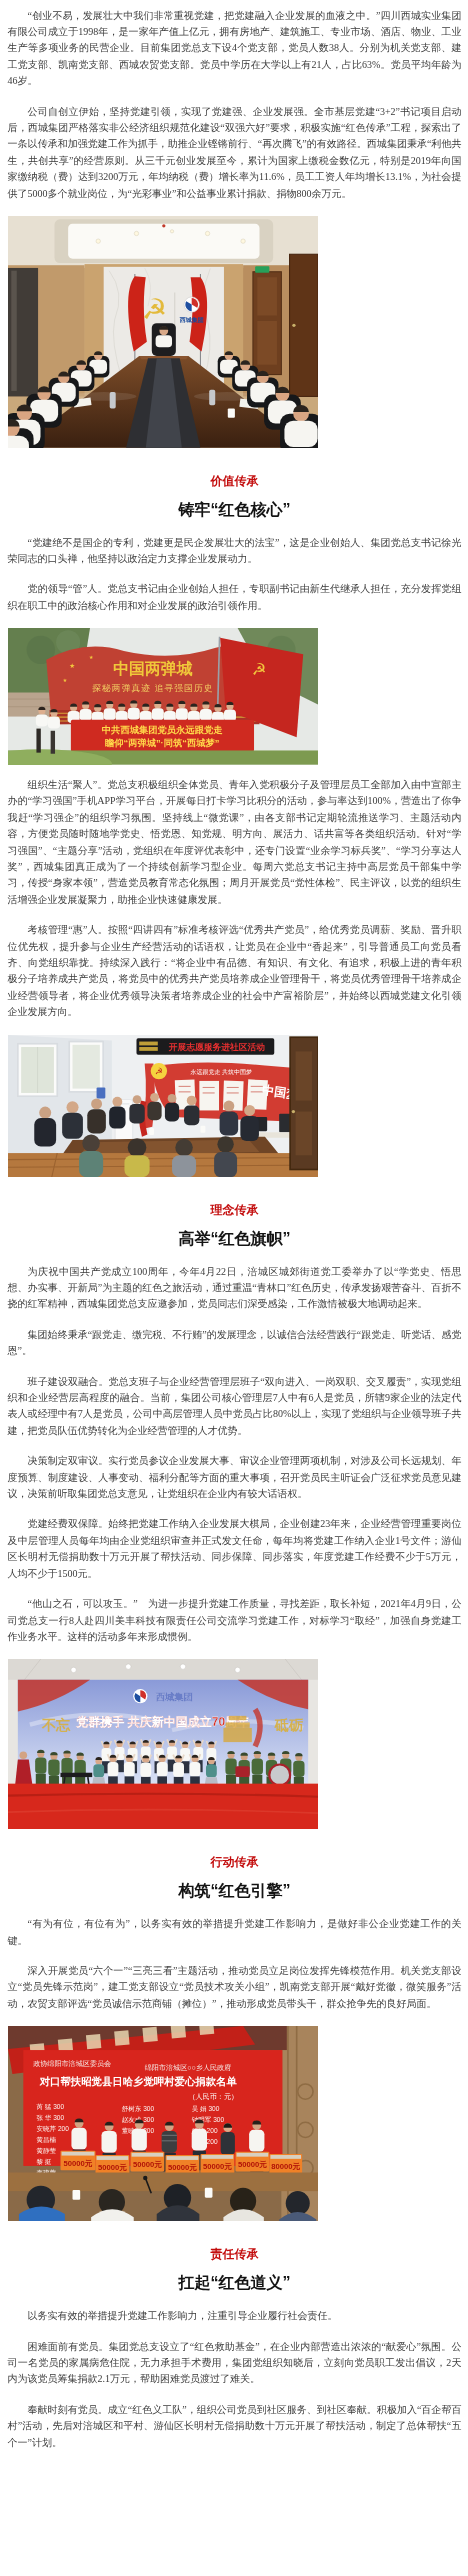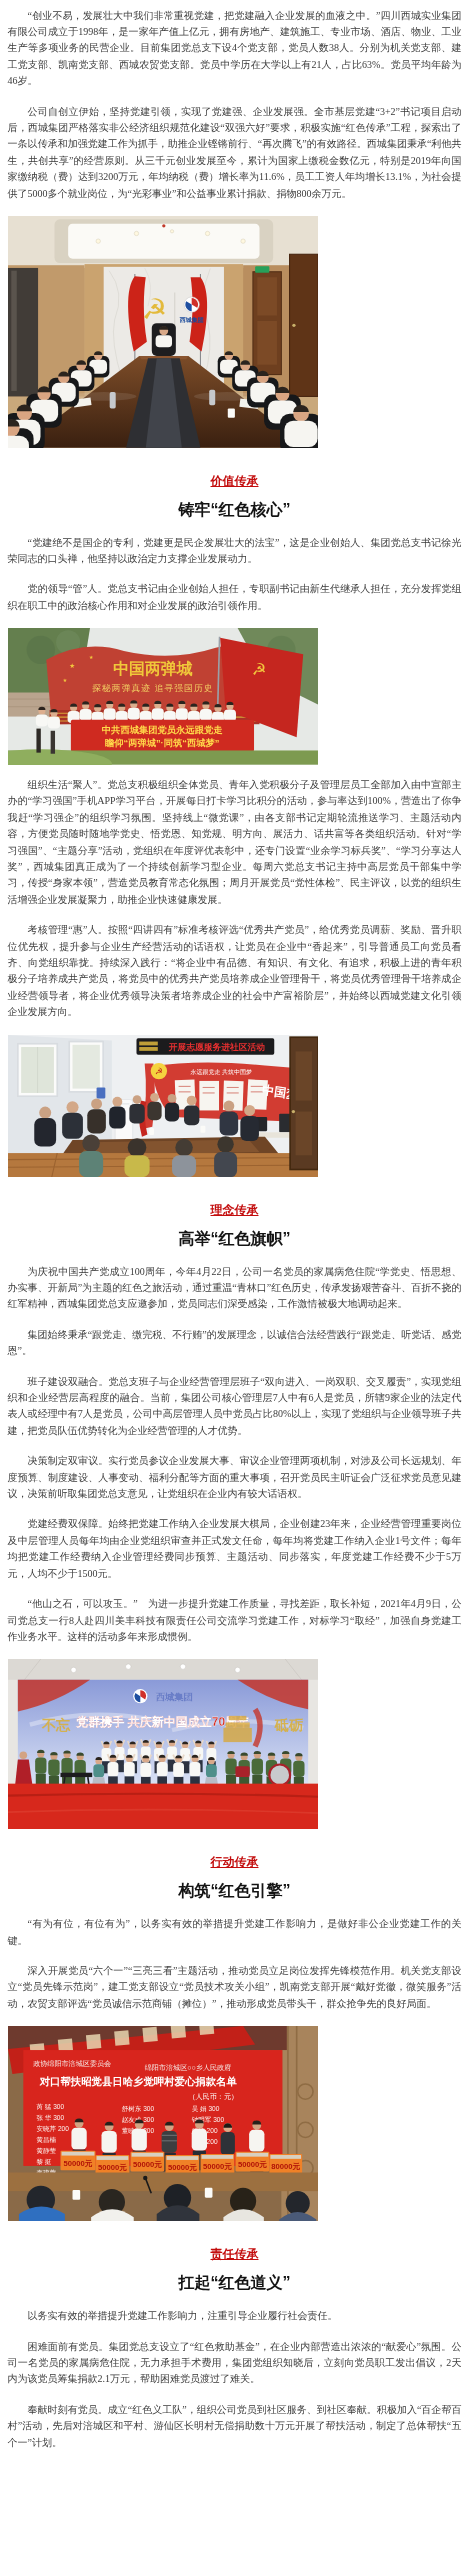--- a/index.html
+++ b/index.html
@@ -8,21 +8,21 @@
     background:#ffffff; padding:7.6px 6.6px 19.7px 7.6px;
     font-family:"Liberation Sans","DejaVu Sans",sans-serif;
     color:#3b3b3b;
   }
   .para{
     font-size:10px; line-height:16.4px; text-indent:2em;
     text-align:justify; margin:0 0 14px 0; font-weight:500;font-family:Liberation Serif, serif;
   }
   .sec-tag{
     color:#c30d0d; font-size:12px; font-weight:bold;
-    text-align:center; margin:25px 0 0 0;text-decoration:underline;
+    text-align:center; margin:25px 0 0 0;
   }
   .sec-title{
     color:#141414; font-size:16px; font-weight:bold;
     text-align:center; margin:9.8px 0 14px 0;
   }
   figure.photo{ margin:4.4px 0 12px 0; width:310px; }
   figure.photo svg{ display:block; width:310px; height:auto; }
   svg text{ font-family:"Liberation Sans","DejaVu Sans",sans-serif; }
 </style>
 </head>
@@ -270,25 +270,25 @@
           <rect x="377" y="214" width="42" height="46" rx="12" fill="#43474f"></rect>
       </g>
       <rect x="258" y="170" width="9" height="13" rx="2" fill="#fbfbf8"></rect>
       <rect x="352" y="166" width="9" height="13" rx="2" fill="#fbfbf8"></rect>
     </svg>
   </figure>
 
   <h2 class="sec-tag">理念传承</h2>
   <h3 class="sec-title">高举“红色旗帜”</h3>
 
-  <p class="para">为庆祝中国共产党成立100周年，今年4月22日，公司一名党员的家属病危住院“学党史、悟思想、办实事、开新局”为主题的红色之旅活动，通过重温“青林口”红色历史，传承发扬艰苦奋斗、百折不挠的红军精神，西城集团党总支应邀参加，党员同志们深受感染，工作激情被极大地调动起来。</p>
+  <p class="para">为庆祝中国共产党成立100周年，今年4月22日，涪城区城郊街道党工委举办了以“学党史、悟思想、办实事、开新局”为主题的红色之旅活动，通过重温“青林口”红色历史，传承发扬艰苦奋斗、百折不挠的红军精神，西城集团党总支应邀参加，党员同志们深受感染，工作激情被极大地调动起来。</p>
   <p class="para">集团始终秉承“跟党走、缴完税、不行贿”的发展理念，以诚信合法经营践行“跟党走、听党话、感党恩”。</p>
   <p class="para">班子建设双融合。党总支班子与企业经营管理层班子“双向进入、一岗双职、交叉履责”，实现党组织和企业经营层高程度的融合。当前，集团公司核心管理层7人中有6人是党员，所辖9家企业的法定代表人或经理中有7人是党员，公司中高层管理人员中党员占比80%以上，实现了党组织与企业领导班子共建，把党员队伍优势转化为企业经营管理的人才优势。</p>
   <p class="para">决策制定双审议。实行党员参议企业发展大事、审议企业管理两项机制，对涉及公司长远规划、年度预算、制度建设、人事变动、福利分配等方面的重大事项，召开党员民主听证会广泛征求党员意见建议，决策前听取集团党总支意见，让党组织在企业内有较大话语权。</p>
-  <p class="para">党建经费双保障。始终把党建工作纳入企业发展大棋局，企业创建23年来，企业经营管理重要岗位及中层管理人员每年均由企业党组织审查并正式发文任命，每年均将党建工作纳入企业1号文件；每年均把党建工作经费纳入企业管理经费同步预算、主题活动、同步落实，年度党建工作经费不少于5万元，人均不少于1500元。</p>
+  <p class="para">党建经费双保障。始终把党建工作纳入企业发展大棋局，企业创建23年来，企业经营管理重要岗位及中层管理人员每年均由企业党组织审查并正式发文任命，每年均将党建工作纳入企业1号文件；游仙区长明村无偿捐助数十万元开展了帮扶活动、同步保障、同步落实，年度党建工作经费不少于5万元，人均不少于1500元。</p>
   <p class="para">“他山之石，可以攻玉。”　为进一步提升党建工作质量，寻找差距，取长补短，2021年4月9日，公司党总支一行8人赴四川美丰科技有限责任公司交流学习党建工作，对标学习“取经”，加强自身党建工作业务水平。这样的活动多年来形成惯例。</p>
 
   <figure class="photo">
     <svg viewBox="0 0 567 311">
       <defs>
         <linearGradient id="sky4" x1="0" y1="0" x2="0" y2="1">
           <stop offset="0" stop-color="#8a9ad8"></stop>
             <stop offset="1" stop-color="#d8e0f4"></stop>
         </linearGradient>
         <g id="p4c">

